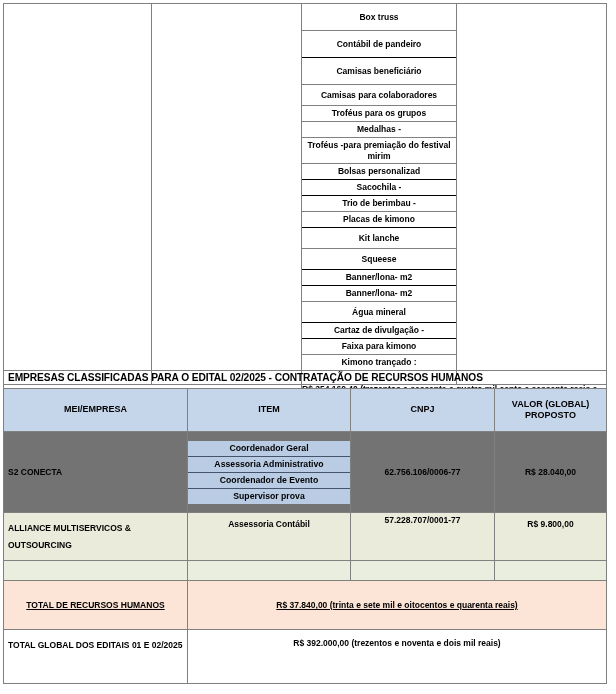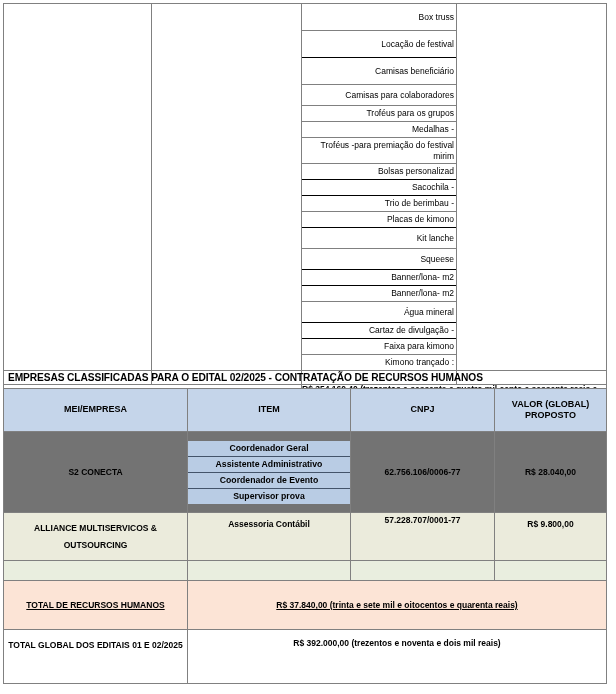--- a/index.html
+++ b/index.html
@@ -40,24 +40,24 @@
 
   
   .itemstack {
     width: 100%;
     border-collapse: collapse;
     table-layout: fixed;
   }
   .itemstack td {
     border: 0;
     border-bottom: 1px solid #808080;
-    text-align: right;
+    text-align: center;
     padding: 1px 2px;
     font-size: 8.5px;
-    font-weight: normal;
+    font-weight: bold;
     line-height: 1.2;
   }
   .itemstack tr:last-child td { border-bottom: 0; }
   .itemstack td.thick { border-bottom: 1.6px solid #000000; }
 
   .h-tall { height: 24px; }
   .h-mid  { height: 18px; }
   .h-small{ height: 13px; }
   .h-two  { height: 23px; }
 
@@ -115,21 +115,21 @@
     height: 38px;
     font-size: 9px;
     line-height: 1.25;
   }
   .blue-light { background: #737373; }
   .beige      { background: #ebebdc; }
   .beige-pale { background: #e9eedf; }
   .peach      { background: #fce4d6; text-decoration: underline; }
 
   .ctr { text-align: center; }
-  .lft { text-align: center; }
+  .lft { text-align: left; }
 
   .sub {
     width: 100%;
     border-collapse: collapse;
     table-layout: fixed;
   }
   .sub td {
     border: 0;
     border-bottom: 1px solid #44546a;
     background: #b9cce4;
@@ -159,21 +159,21 @@
     <tr>
       <td>&nbsp;</td>
       <td>&nbsp;</td>
       <td class="pad-cell">
         <table class="itemstack">
           <tbody id="item-rows">
               <tr>
                 <td class="h-tall">Box truss</td>
               </tr>
               <tr>
-                <td class="h-tall thick">Locação de festival</td>
+                <td class="h-tall thick">Contábil de pandeiro</td>
               </tr>
               <tr>
                 <td class="h-tall">Camisas beneficiário</td>
               </tr>
               <tr>
                 <td class="h-mid">Camisas para colaboradores</td>
               </tr>
               <tr>
                 <td class="h-small">Troféus para os grupos</td>
               </tr>
@@ -266,21 +266,21 @@
 
     <tr>
       <td class="blue-light lft" style="height:76px">S2 CONECTA</td>
       <td class="blue-light pad-cell">
         <table class="sub">
           <tbody id="s2-items">
               <tr>
                 <td>Coordenador Geral</td>
               </tr>
               <tr>
-                <td>Assistente Administrativo</td>
+                <td>Assessoria Administrativo</td>
               </tr>
               <tr>
                 <td>Coordenador de Evento</td>
               </tr>
               <tr>
                 <td class="heavy">Supervisor prova</td>
               </tr>
             </tbody>
         </table>
       </td>

